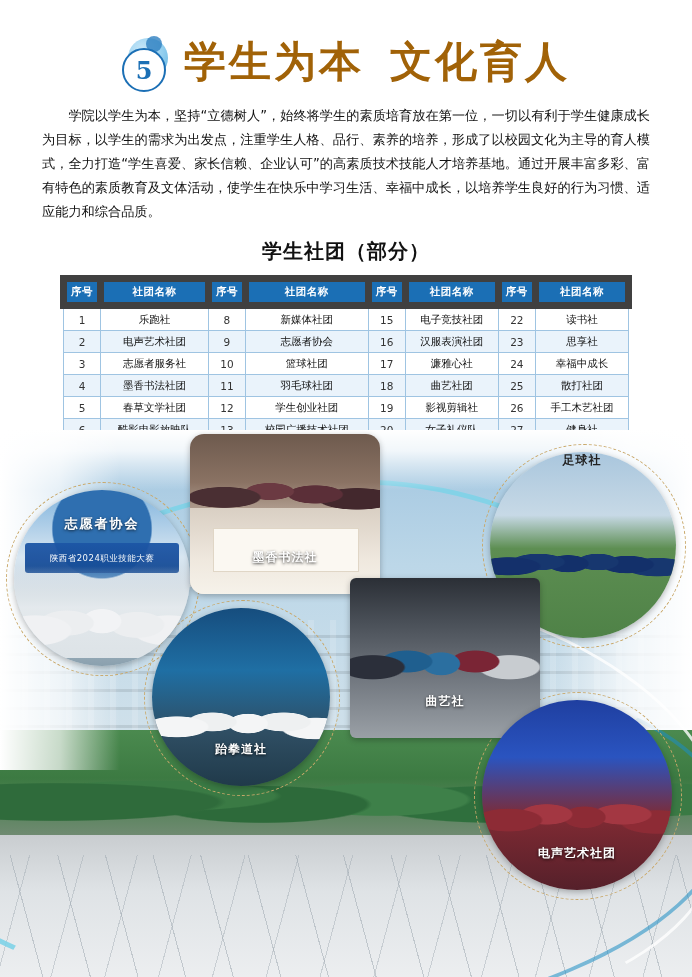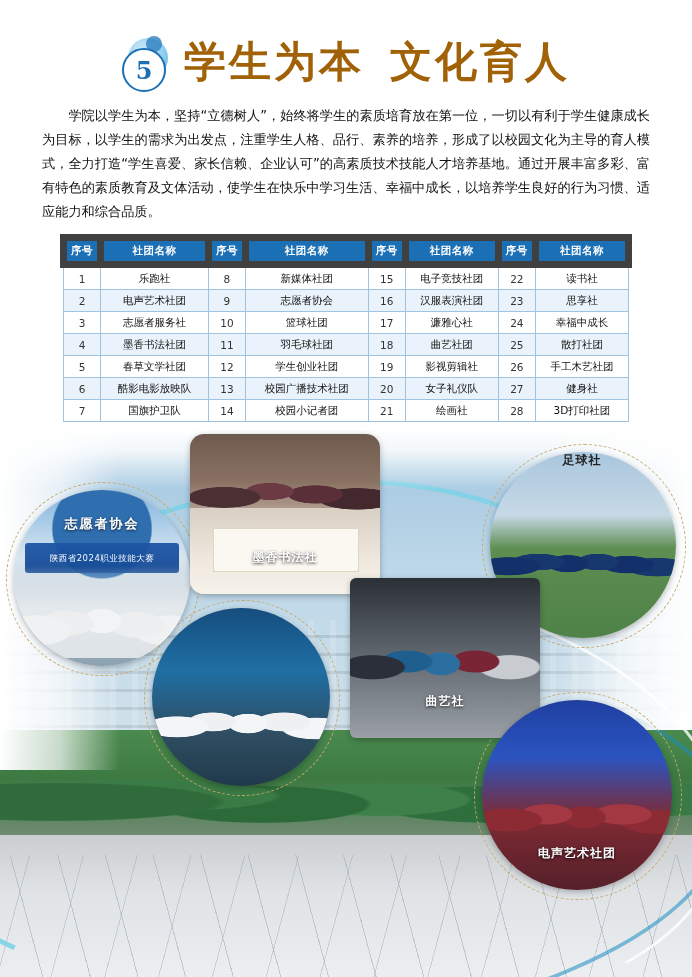--- a/index.html
+++ b/index.html
@@ -314,20 +314,21 @@
     </div>
     <div class="title">
       <span>学生为本</span><span class="gap"></span><span>文化育人</span>
     </div>
   </div>
 
   <div class="intro">
     <p>学院以学生为本，坚持“立德树人”，始终将学生的素质培育放在第一位，一切以有利于学生健康成长为目标，以学生的需求为出发点，注重学生人格、品行、素养的培养，形成了以校园文化为主导的育人模式，全力打造“学生喜爱、家长信赖、企业认可”的高素质技术技能人才培养基地。通过开展丰富多彩、富有特色的素质教育及文体活动，使学生在快乐中学习生活、幸福中成长，以培养学生良好的行为习惯、适应能力和综合品质。</p>
   </div>
 
+  <div class="sec-title">学生社团（部分）</div>
 
   <div class="table-wrap">
     <table class="clubs">
       <thead>
         <tr>
           <th class="idx">序号</th>
           <th>社团名称</th>
           <th class="idx">序号</th>
           <th>社团名称</th>
           <th class="idx">序号</th>
@@ -441,20 +442,21 @@
       <div class="cap">墨香书法社</div>
     </div>
 
     <div class="circle-photo p-football">
       <div class="team"></div>
     </div>
     <div class="cap-outside" style="left:522px;top:22px;width:120px;text-align:center;">足球社</div>
 
     <div class="circle-photo p-taekwondo">
       <div class="row"></div>
+      <div class="cap">跆拳道社</div>
     </div>
 
     <div class="circle-photo p-opera">
       <div class="figs"></div>
       <div class="cap">曲艺社</div>
     </div>
 
     <div class="circle-photo p-music">
       <div class="band"></div>
       <div class="cap">电声艺术社团</div>

